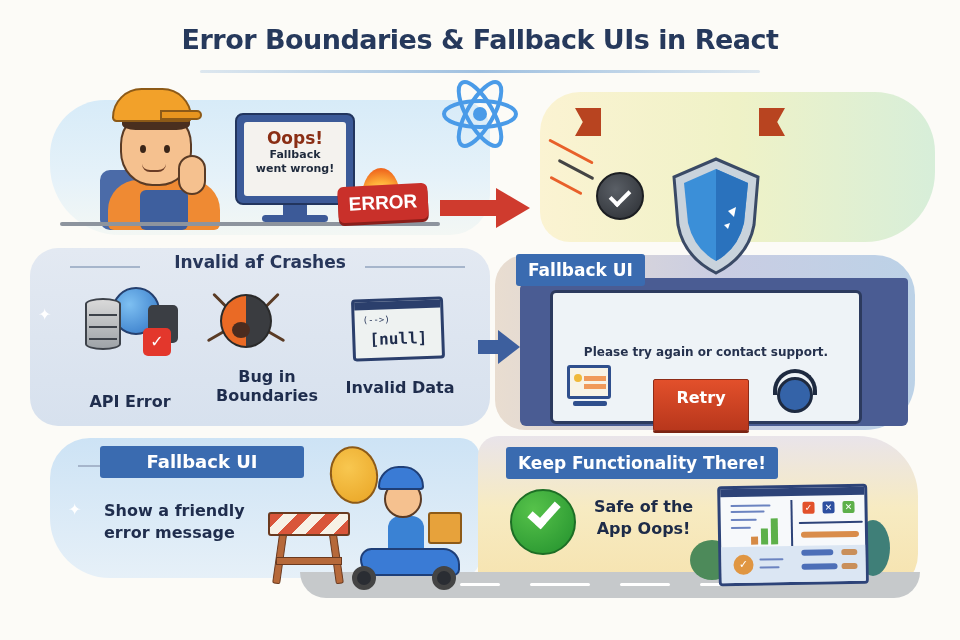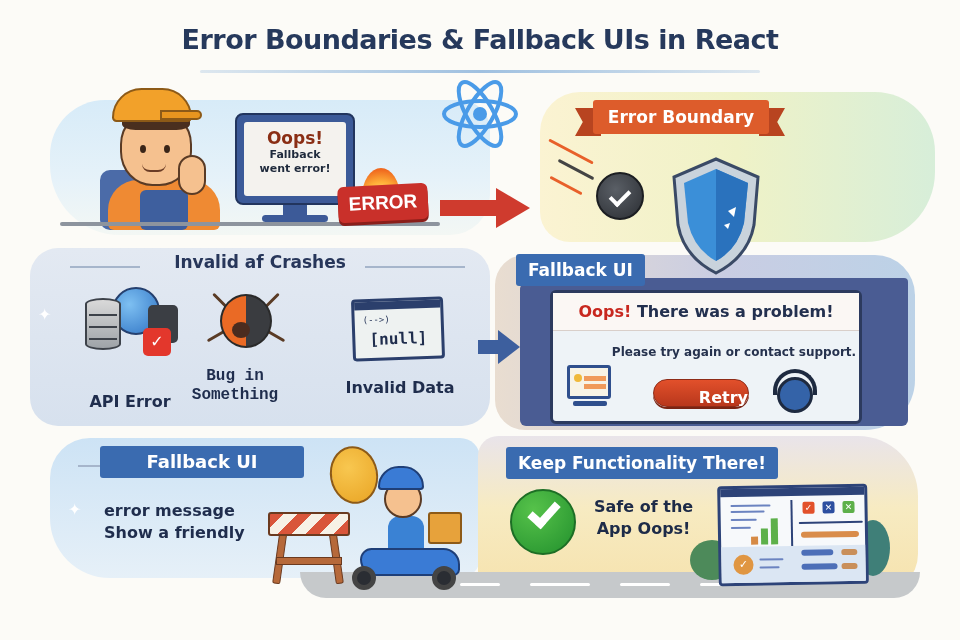--- a/index.html
+++ b/index.html
@@ -80,22 +80,22 @@
 
   .blue-arrow { left: 478px; top: 330px; }
 
   
   .tag-blue { background: #3a6bb0; color: #fff; font-weight: bold; font-size: 17px; padding: 0 12px; height: 32px; line-height: 32px; border-radius: 3px; }
   .fb-tag { left: 516px; top: 254px; }
   .fb-frame { left: 520px; top: 278px; width: 388px; height: 148px; background: #4a5c93; border-radius: 12px 4px 6px 6px; }
   .fb-card { left: 550px; top: 290px; width: 312px; height: 134px; background: #eef3f7; border: 3px solid #2c3a5e; border-radius: 6px; }
   .fb-head { position: absolute; left: 0; top: 0; width: 100%; height: 38px; background: #fbf7f4; border-bottom: 1px solid #d9cfca; text-align: center; line-height: 38px; font-size: 16px; font-weight: bold; color: #23304f; }
   .fb-oops { color: #c8281f; }
-  .fb-sub { position: absolute; left: 0; top: 52px; width: 100%; text-align: center; font-size: 12px; font-weight: bold; color: #26324e; margin-left: 28px; }
-  .retry-btn { position: absolute; left: 100px; top: 86px; width: 96px; height: 28px; background: linear-gradient(#e2502b, #b8371c); border-radius: 18px; color: #fff; font-weight: bold; font-size: 16px; text-align: right; line-height: 36px; border: 1px solid #8e2b17; box-shadow: 0 2px 0 #7a2413; cursor: pointer; }
+  .fb-sub { position: absolute; left: 0; top: 52px; width: 100%; text-align: center; font-size: 12px; font-weight: bold; color: #26324e; }
+  .retry-btn { position: absolute; left: 100px; top: 86px; width: 96px; height: 52px; background: linear-gradient(#e2502b, #b8371c); border-radius: 2px; color: #fff; font-weight: bold; font-size: 16px; text-align: center; line-height: 36px; border: 1px solid #8e2b17; box-shadow: 0 2px 0 #7a2413; cursor: pointer; }
   .fb-monitor { position: absolute; left: 14px; top: 72px; width: 44px; height: 34px; background: #f7f3e6; border: 3px solid #2f4f8d; border-radius: 3px; }
   .fb-monitor-base { position: absolute; left: 20px; top: 108px; width: 34px; height: 5px; background: #2f4f8d; border-radius: 2px; }
   .support { position: absolute; left: 224px; top: 84px; width: 36px; height: 36px; background: #3463a8; border-radius: 50%; border: 3px solid #1e2a40; }
   .support-band { position: absolute; left: 220px; top: 76px; width: 44px; height: 26px; border: 4px solid #1e2a40; border-bottom: none; border-radius: 22px 22px 0 0; }
 
   
   .fb2-tag { left: 100px; top: 446px; width: 204px; text-align: center; font-size: 18px; }
   .fb2-text { left: 104px; top: 500px; font-size: 16px; font-weight: bold; color: #1f2d4d; line-height: 22px; }
   .barrier-board { left: 268px; top: 512px; width: 82px; height: 24px; border: 2px solid #6b3a1f; border-radius: 3px; background: repeating-linear-gradient(-45deg, #d9553a 0 10px, #f7f1e6 10px 20px); }
   .barrier-leg { width: 8px; height: 56px; background: #b6693a; border: 1px solid #6b3a1f; border-radius: 2px; }
@@ -157,21 +157,21 @@
   <div class="abs worker-eye" style="left:164px;top:145px;"></div>
   <div class="abs worker-mouth"></div>
   <div class="abs worker-hand"></div>
 </div>
 
 <div class="abs desk"></div>
 <div class="abs monitor">
   <div class="monitor-screen">
     <div class="monitor-oops">Oops!</div>
     <div class="monitor-msg">Fallback</div>
-    <div class="monitor-msg">went error!</div>
+    <div class="monitor-msg">went wrong!</div>
   </div>
 </div>
 <div class="abs monitor-neck"></div>
 <div class="abs monitor-base"></div>
 
 <div class="abs flame-outer"></div>
 <div class="abs error-badge">ERROR</div>
 
 <svg class="abs react-logo" width="84" height="80" viewBox="0 0 84 80">
   <g fill="none" stroke="#4a9be8" stroke-width="4">
@@ -183,21 +183,20 @@
 </svg>
 
 <svg class="abs red-arrow" width="92" height="44" viewBox="0 0 92 44">
   <rect x="0" y="14" width="58" height="16" fill="#cf3b2e"></rect>
   <polygon points="56,2 90,22 56,42" fill="#cf3b2e"></polygon>
 </svg>
 
 <div class="abs banner">
   <div class="banner-tail-l"></div>
   <div class="banner-tail-r"></div>
-  <div class="banner-ribbon">Error Boundary</div>
 </div>
 <div class="abs speed-line" style="left:546px;top:150px;width:50px;"></div>
 <div class="abs speed-line" style="left:556px;top:168px;width:40px;background:#444;"></div>
 <div class="abs speed-line" style="left:548px;top:184px;width:36px;"></div>
 <div class="abs bomb"></div>
 <div class="abs bomb-chev"></div>
 
 <svg class="abs shield" width="96" height="122" viewBox="0 0 96 122">
   <path d="M48 4 L90 22 L86 70 Q80 102 48 118 Q16 102 10 70 L6 22 Z" fill="#c9d3dc" stroke="#3a4a66" stroke-width="3"></path>
   <path d="M48 14 L80 28 L76 68 Q70 94 48 106 Q26 94 20 68 L16 28 Z" fill="#3b8fd8"></path>
@@ -222,23 +221,23 @@
   <div class="abs crash-label" style="left:60px;top:392px;width:140px;">API Error</div>
 </div>
 
 <div>
   <div class="abs bug-leg" style="left:210px;top:300px;width:22px;transform:rotate(45deg);"></div>
   <div class="abs bug-leg" style="left:260px;top:300px;width:22px;transform:rotate(-45deg);"></div>
   <div class="abs bug-leg" style="left:206px;top:334px;width:22px;transform:rotate(-30deg);"></div>
   <div class="abs bug-leg" style="left:264px;top:334px;width:22px;transform:rotate(30deg);"></div>
   <div class="abs bug"></div>
   <div class="abs bug-dot"></div>
-  <div class="abs crash-label" style="left:180px;top:367px;width:110px;font-family:Liberation Mono, monospace;">
+  <div class="abs crash-label" style="left:212px;top:367px;width:110px;">
     <div>Bug in</div>
-    <div>Something</div>
+    <div>Boundaries</div>
   </div>
 </div>
 
 <div>
   <div class="abs data-win">
     <div class="data-win-bar"></div>
     <div class="data-win-arrow">(--&gt;)</div>
     <div class="data-win-null">[null]</div>
   </div>
   <div class="abs crash-label" style="left:340px;top:378px;width:120px;">Invalid Data</div>
@@ -247,38 +246,37 @@
 <svg class="abs blue-arrow" width="42" height="34" viewBox="0 0 42 34">
   <rect x="0" y="10" width="22" height="14" fill="#3d5f9e"></rect>
   <polygon points="20,0 42,17 20,34" fill="#3d5f9e"></polygon>
 </svg>
 
 <span class="abs sparkle" style="left:38px;top:305px;">✦</span>
 
 <div class="abs fb-frame"></div>
 <div class="abs fb-tag tag-blue">Fallback UI</div>
 <div class="abs fb-card">
-  <div class="fb-head"><span class="fb-oops">Oops!</span><span> There was a problem!</span></div>
   <div class="fb-sub">Please try again or contact support.</div>
   <div class="fb-monitor">
     <div style="position:absolute;left:4px;top:6px;width:8px;height:8px;background:#f0b93a;border-radius:50%;"></div>
     <div style="position:absolute;left:14px;top:8px;width:22px;height:5px;background:#f09a5a;"></div>
     <div style="position:absolute;left:14px;top:16px;width:22px;height:5px;background:#f09a5a;"></div>
   </div>
   <div class="fb-monitor-base"></div>
   <div class="retry-btn">Retry</div>
   <div class="support-band"></div>
   <div class="support"></div>
 </div>
 
 <div class="abs crash-rule" style="left:78px;top:465px;width:28px;"></div>
 <div class="abs fb2-tag tag-blue">Fallback UI</div>
 <div class="abs fb2-text">
+  <div>Show a friendly</div>
   <div>error message</div>
-  <div>Show a friendly</div>
 </div>
 <span class="abs sparkle" style="left:68px;top:500px;">✦</span>
 
 <div>
   <div class="abs barrier-leg" style="left:276px;top:528px;transform:rotate(8deg);"></div>
   <div class="abs barrier-leg" style="left:332px;top:528px;transform:rotate(-8deg);"></div>
   <div class="abs barrier-cross"></div>
   <div class="abs barrier-board"></div>
 </div>
 

